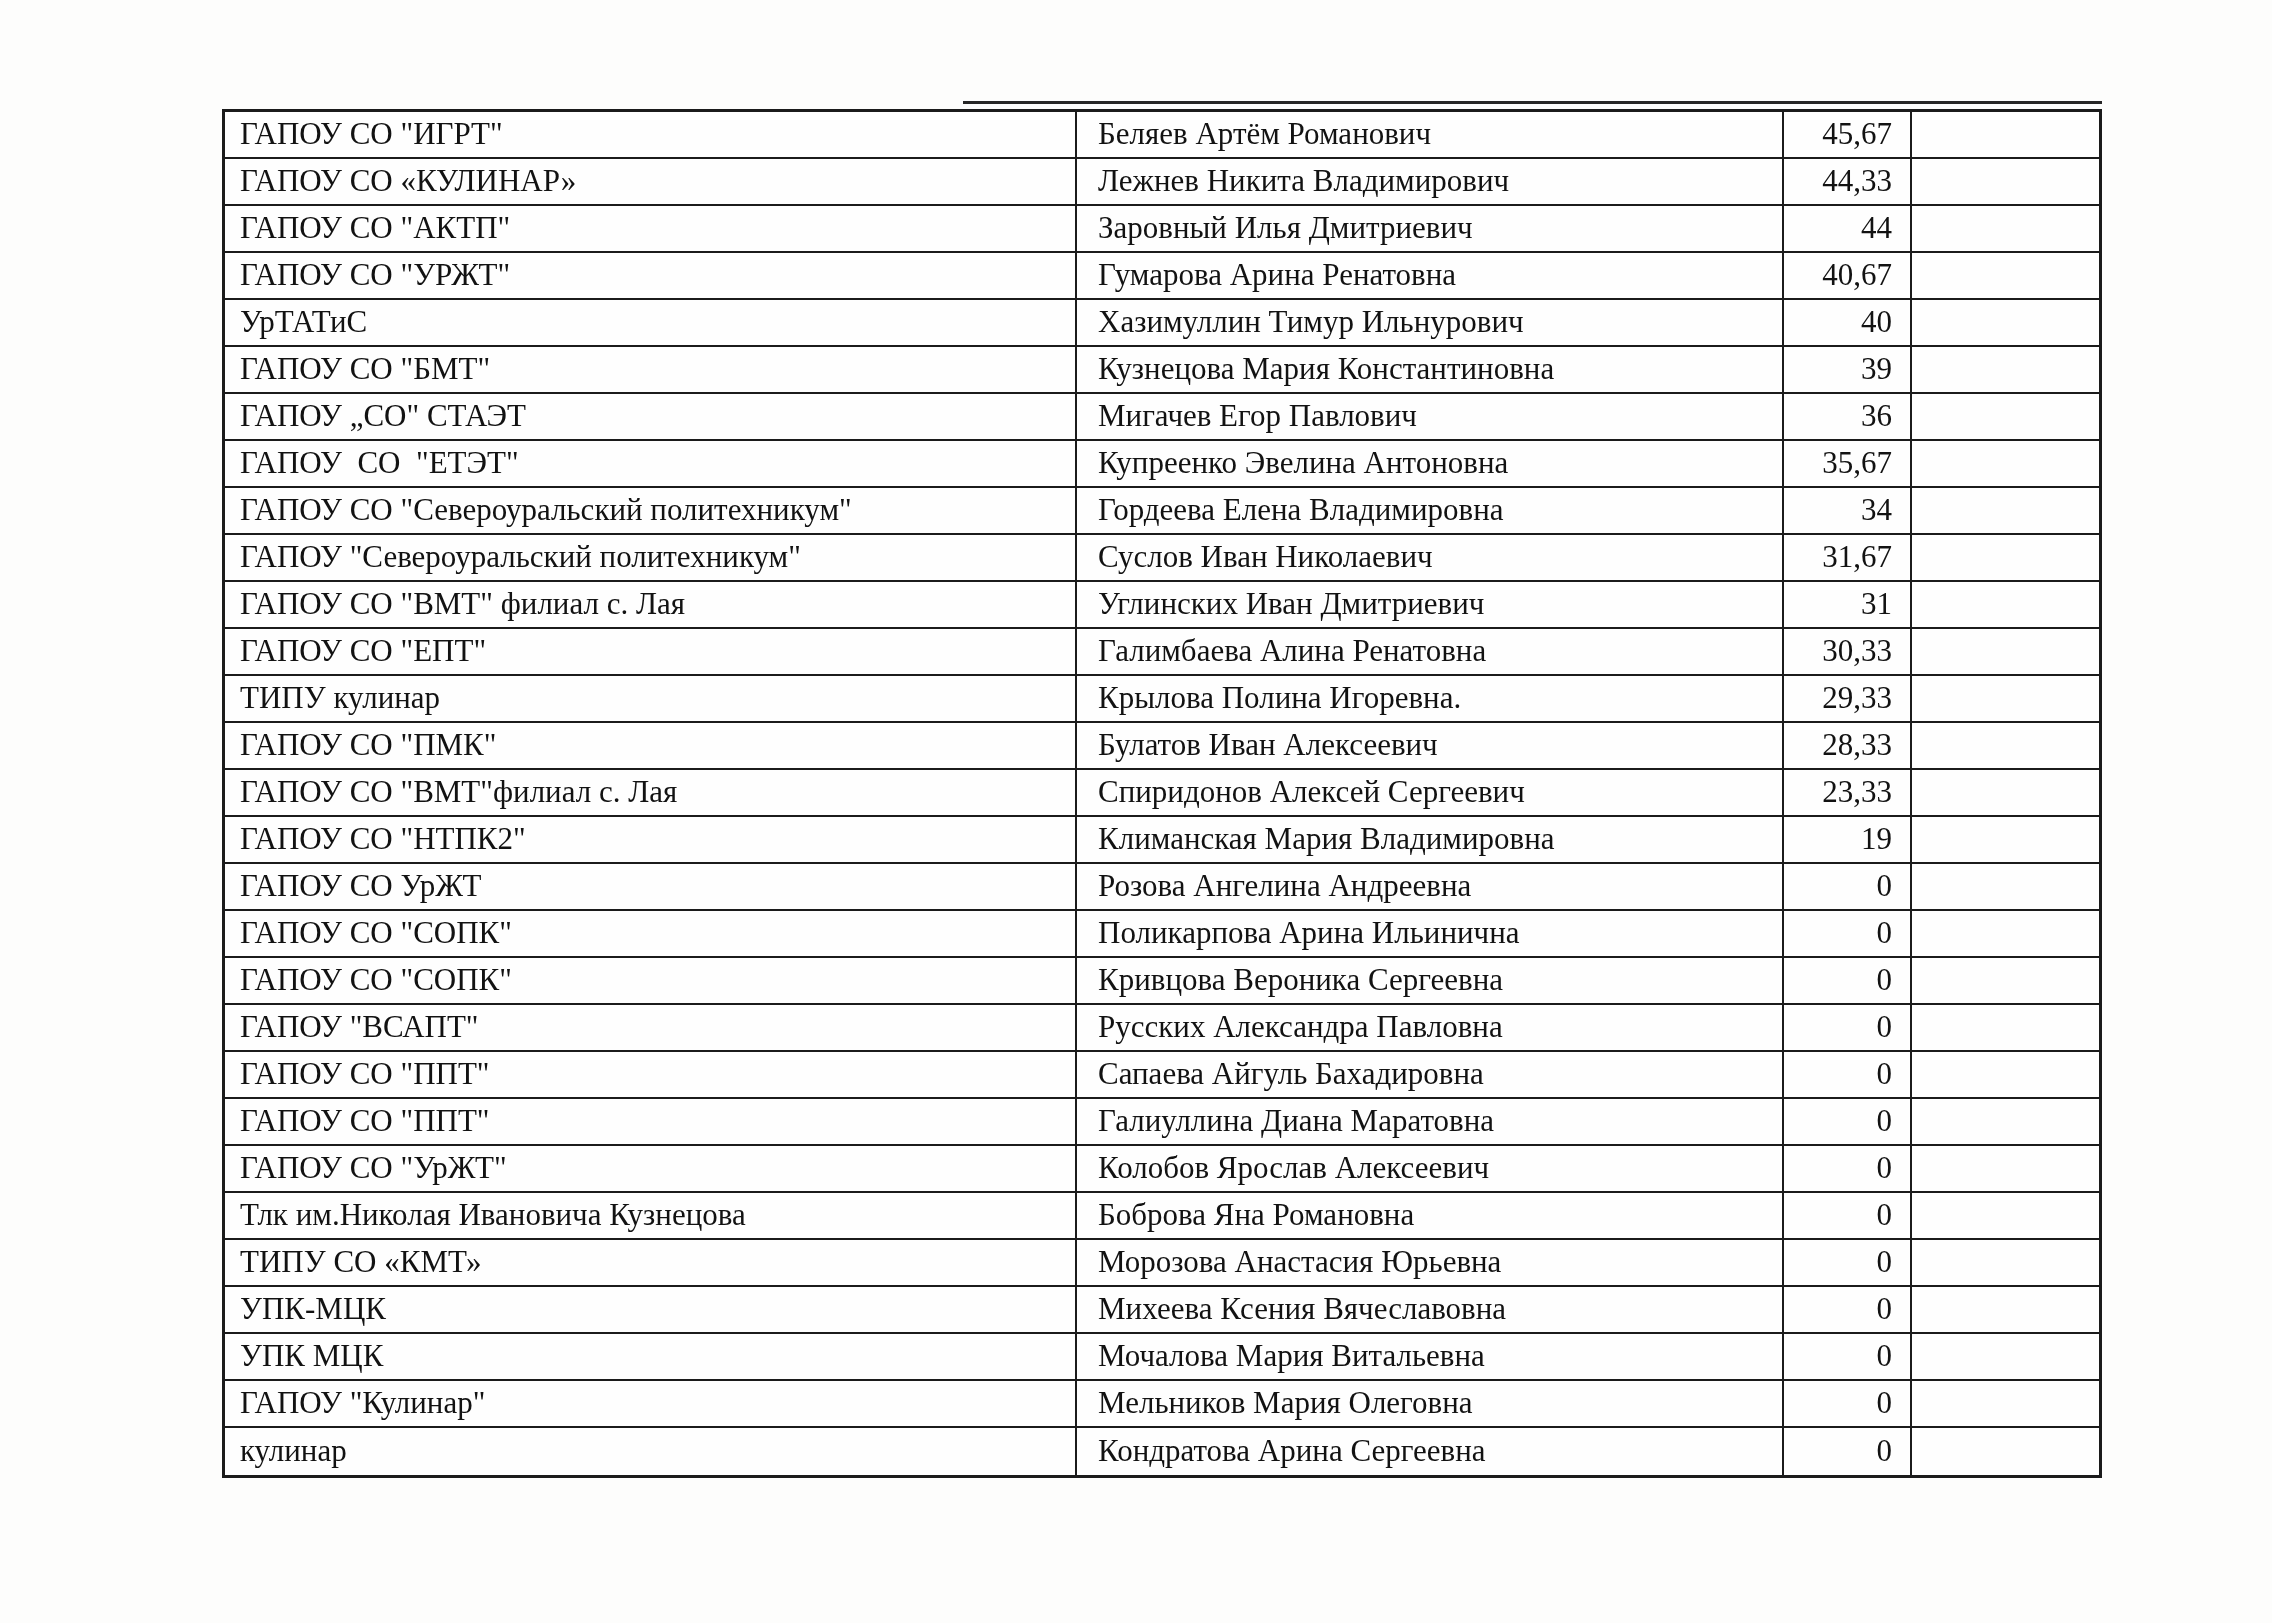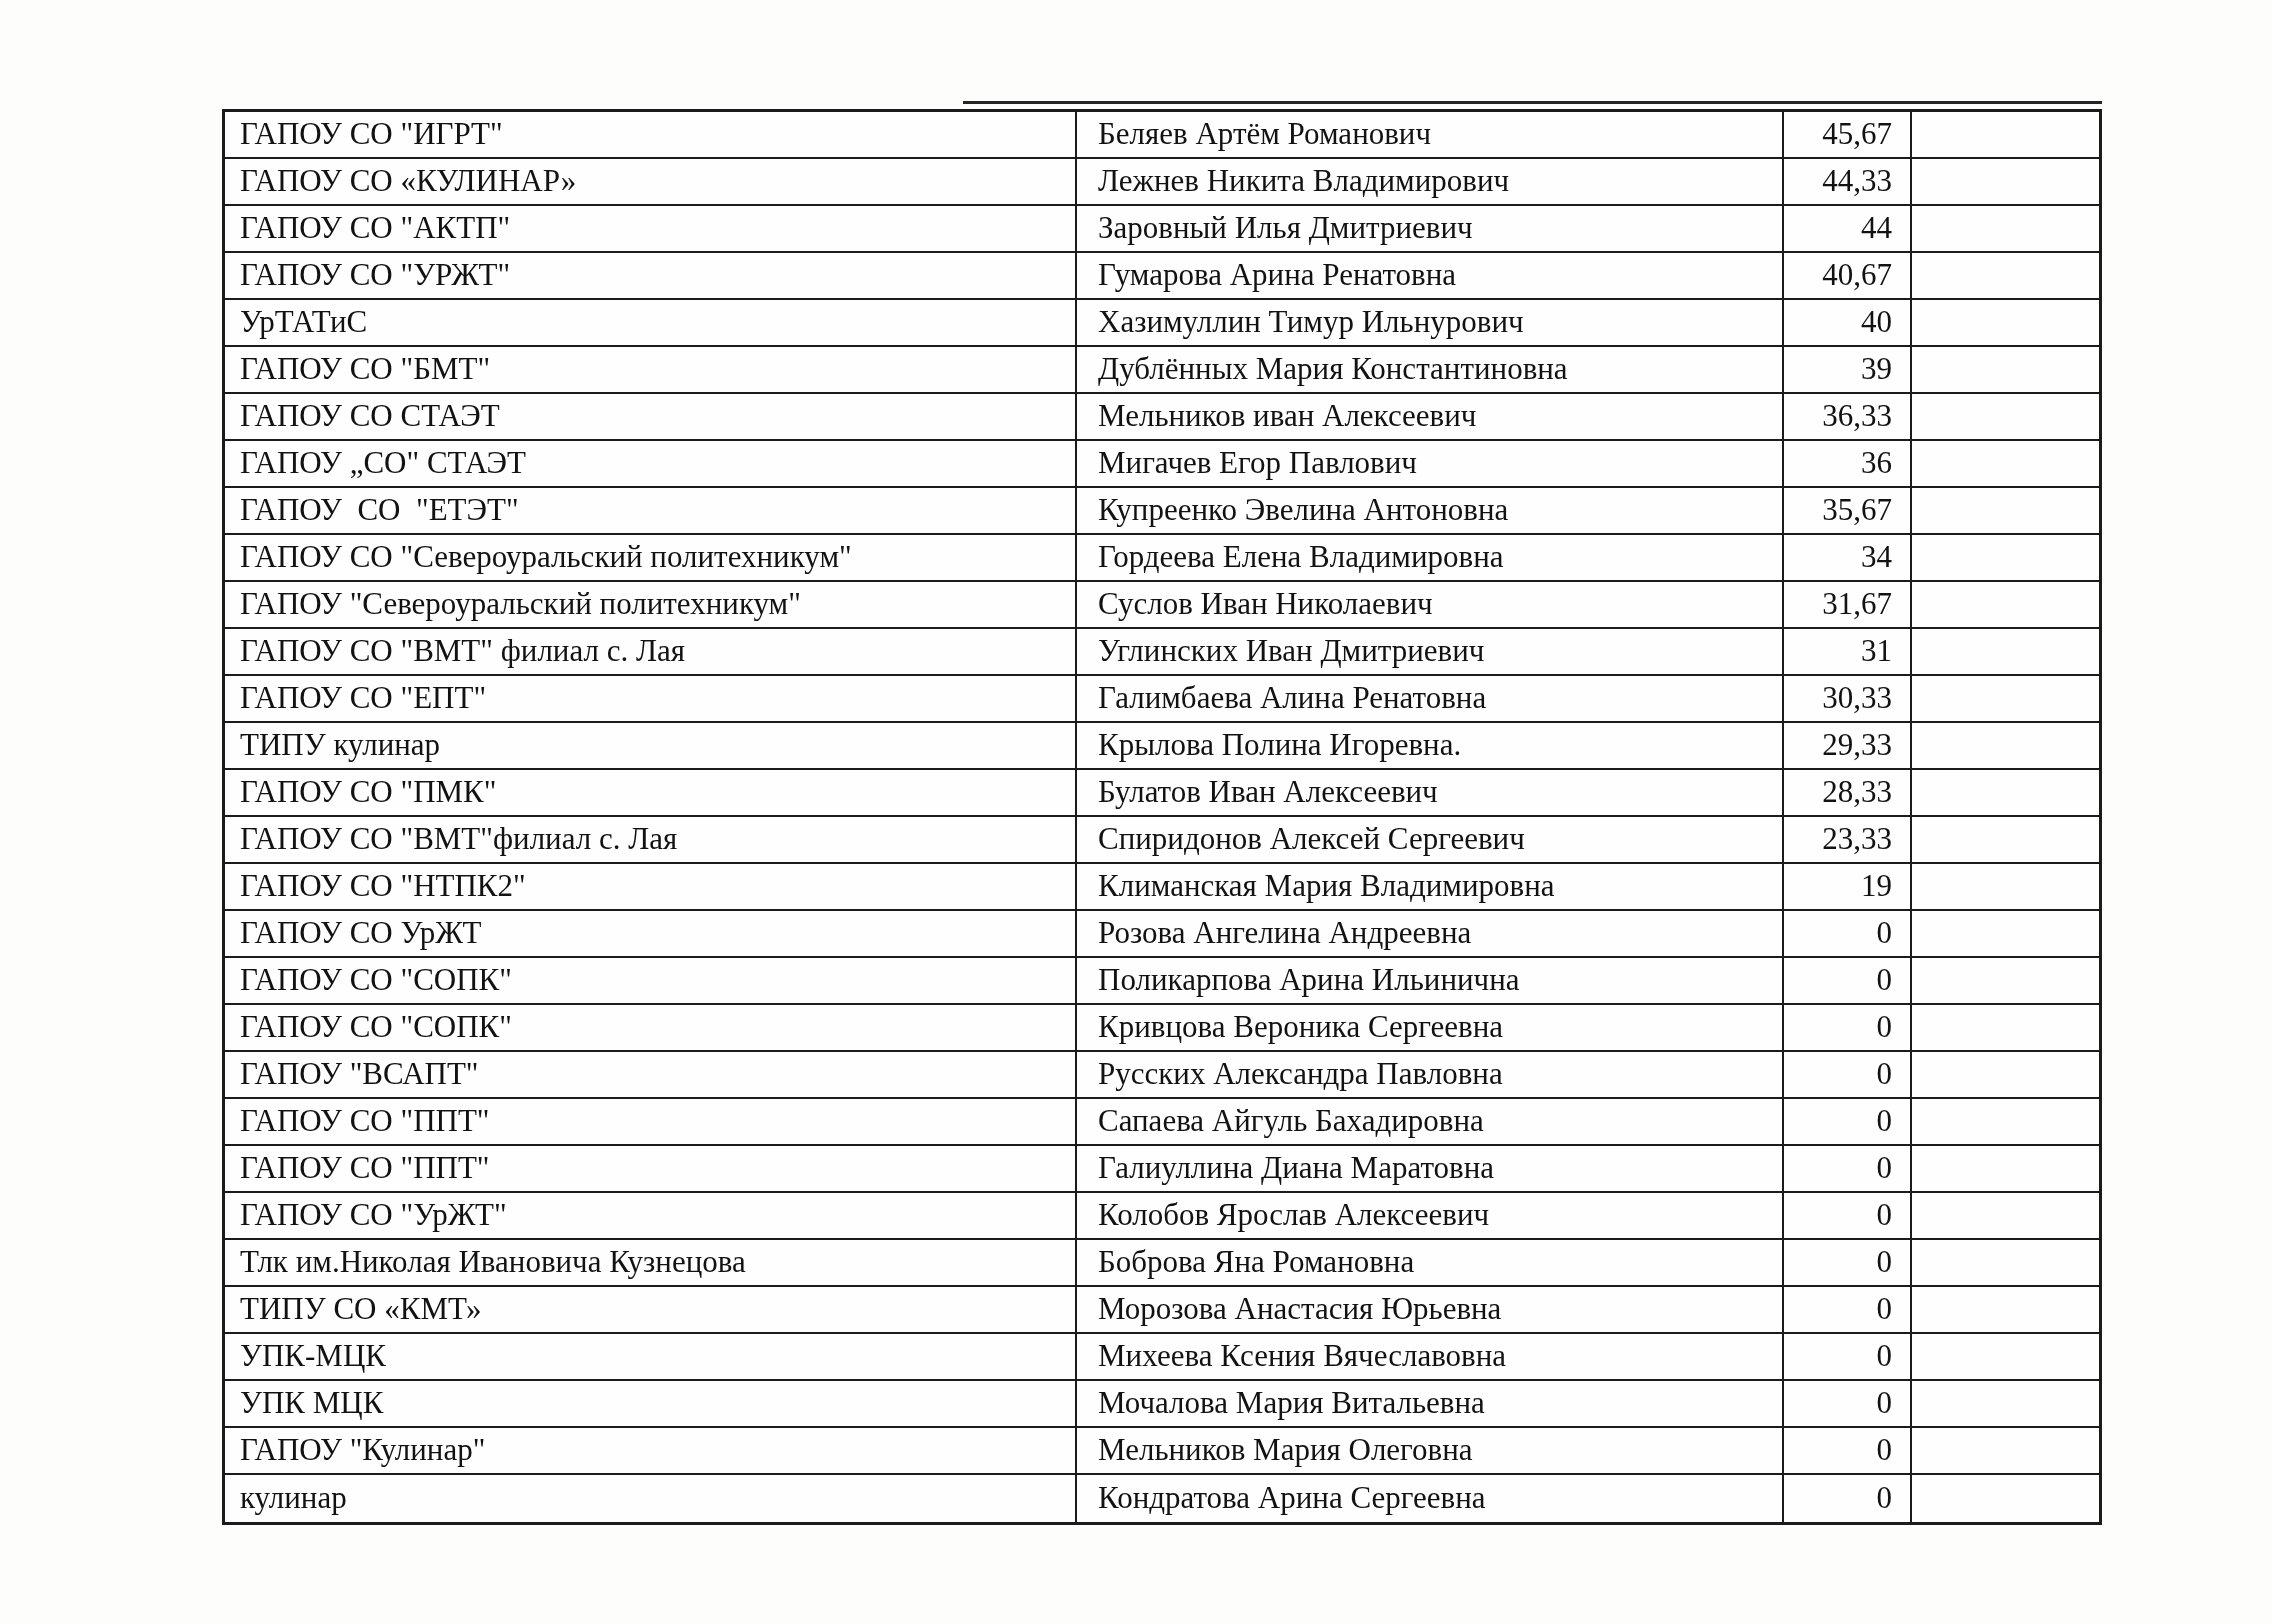--- a/index.html
+++ b/index.html
@@ -93,28 +93,22 @@
         <div class="cell empty"></div>
       </div>
       <div class="row">
         <div class="cell institution">УрТАТиС</div>
         <div class="cell name">Хазимуллин Тимур Ильнурович</div>
         <div class="cell score">40</div>
         <div class="cell empty"></div>
       </div>
       <div class="row">
         <div class="cell institution">ГАПОУ СО "БМТ"</div>
-        <div class="cell name">Дублённых Мария Константиновна</div>
+        <div class="cell name">Кузнецова Мария Константиновна</div>
         <div class="cell score">39</div>
-        <div class="cell empty"></div>
-      </div>
-      <div class="row">
-        <div class="cell institution">ГАПОУ СО СТАЭТ</div>
-        <div class="cell name">Мельников иван Алексеевич</div>
-        <div class="cell score">36,33</div>
         <div class="cell empty"></div>
       </div>
       <div class="row">
         <div class="cell institution">ГАПОУ „СО" СТАЭТ</div>
         <div class="cell name">Мигачев Егор Павлович</div>
         <div class="cell score">36</div>
         <div class="cell empty"></div>
       </div>
       <div class="row">
         <div class="cell institution">ГАПОУ  СО  "ЕТЭТ"</div>

